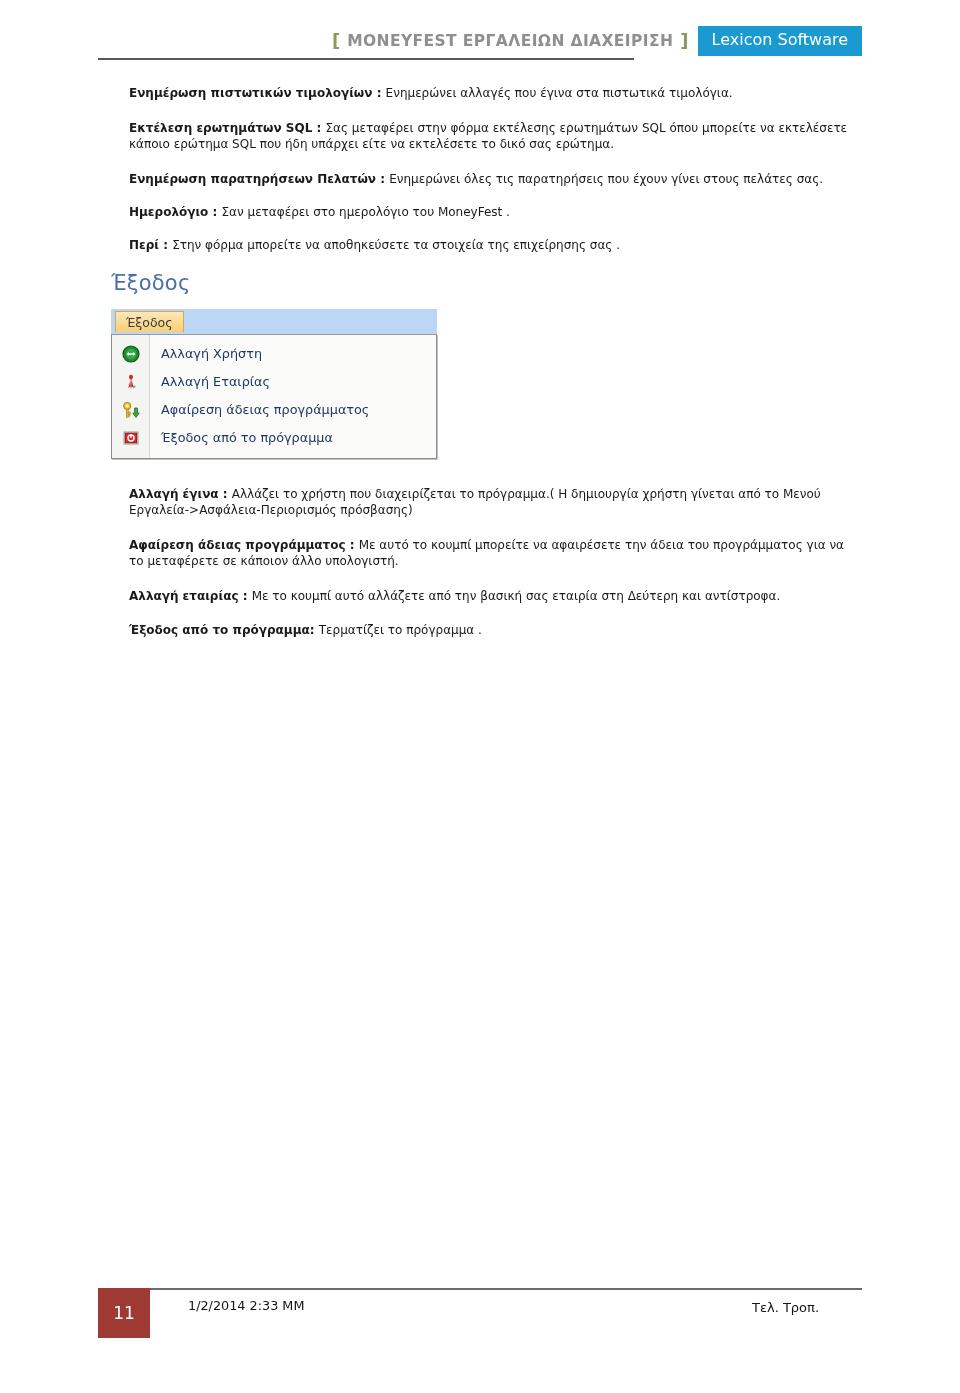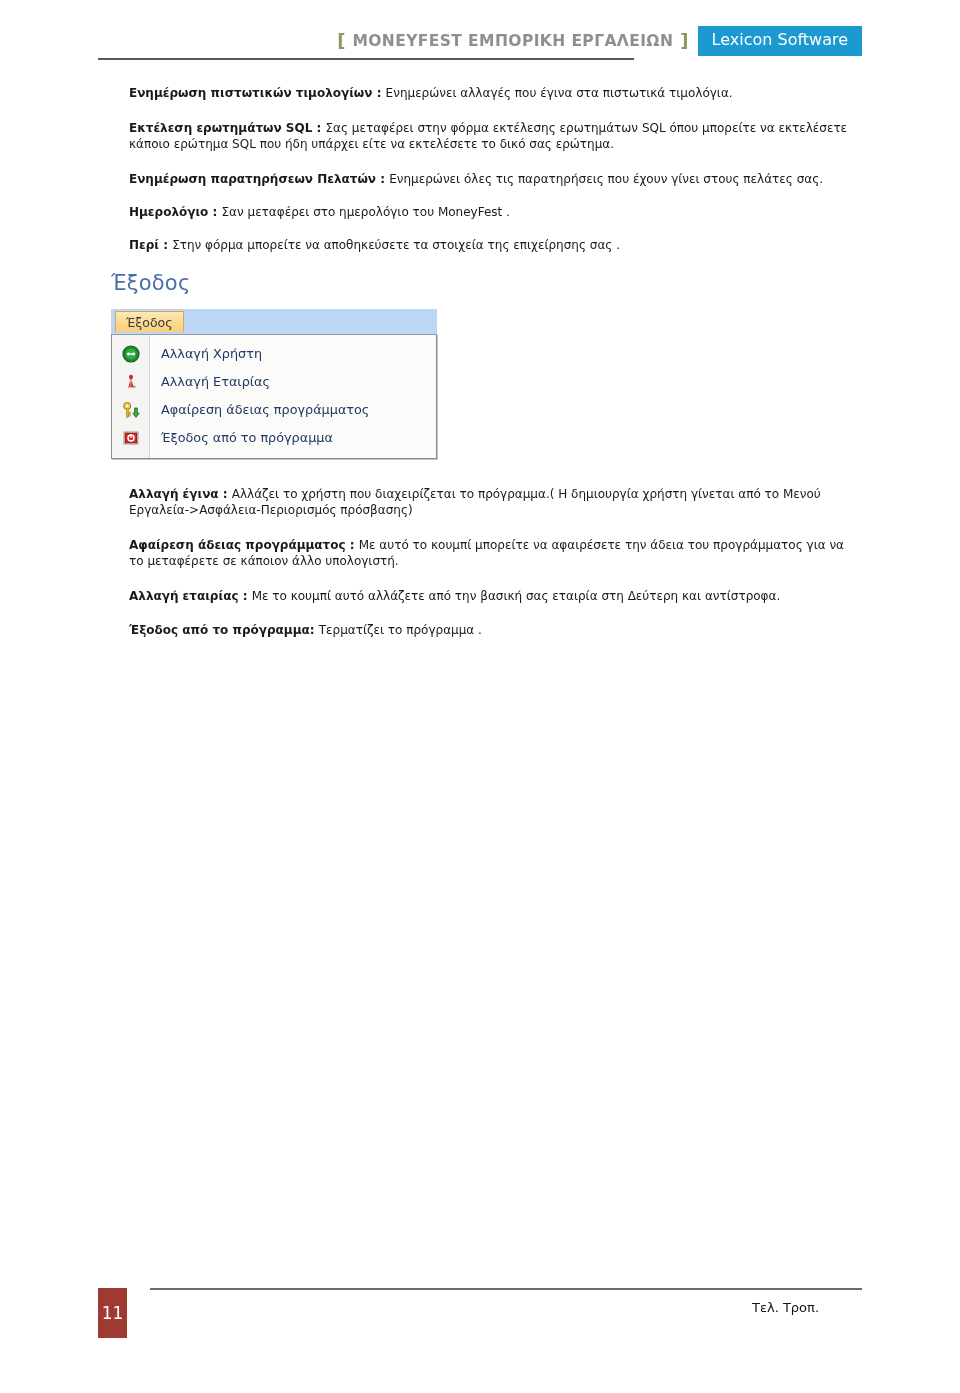--- a/index.html
+++ b/index.html
@@ -179,21 +179,21 @@
     position: absolute;
     left: 0;
     top: 1288px;
     width: 960px;
     height: 70px;
   }
   .footer-pagebox {
     position: absolute;
     left: 98px;
     top: 0;
-    width: 29px;
+    width: 52px;
     height: 50px;
     background: #9e3a32;
     color: #ffffff;
     display: flex;
     align-items: center;
     justify-content: center;
     font-size: 17px;
     font-family: "DejaVu Sans", "Liberation Sans", sans-serif;
   }
   .footer-rule {
@@ -232,21 +232,21 @@
   }
 </style>
 </head>
 <body>
 
 <div class="page">
 
   <div class="header">
     <div class="header-inner">
       <span class="hdr-bracket">[</span>
-      <span class="hdr-title">MONEYFEST ΕΜΠΟΡΙΚΗ ΕΡΓΑΛΕΙΩΝ</span>
+      <span class="hdr-title">MONEYFEST ΕΡΓΑΛΕΙΩΝ ΔΙΑΧΕΙΡΙΣΗ</span>
       <span class="hdr-bracket">]</span>
       <span class="hdr-brand-box">Lexicon Software</span>
     </div>
   </div>
   <div class="header-rule"></div>
 
   <div class="content">
 
     <p class="para">
       <span class="lead">Ενημέρωση πιστωτικών τιμολογίων : </span><span>Ενημερώνει αλλαγές που έγινα στα πιστωτικά τιμολόγια.</span>
@@ -347,17 +347,18 @@
     <p class="para">
       <span class="lead">Έξοδος από το πρόγραμμα:  </span><span>Τερματίζει το πρόγραμμα .</span>
     </p>
 
   </div>
 
   <div class="footer">
     <div class="footer-pagebox">11</div>
     <div class="footer-rule"></div>
     <div class="footer-main">
+      <div class="footer-date">1/2/2014 2:33 ΜΜ</div>
     </div>
     <div class="footer-right">Τελ. Τροπ.</div>
   </div>
 
 </div>
 
 </body></html>

